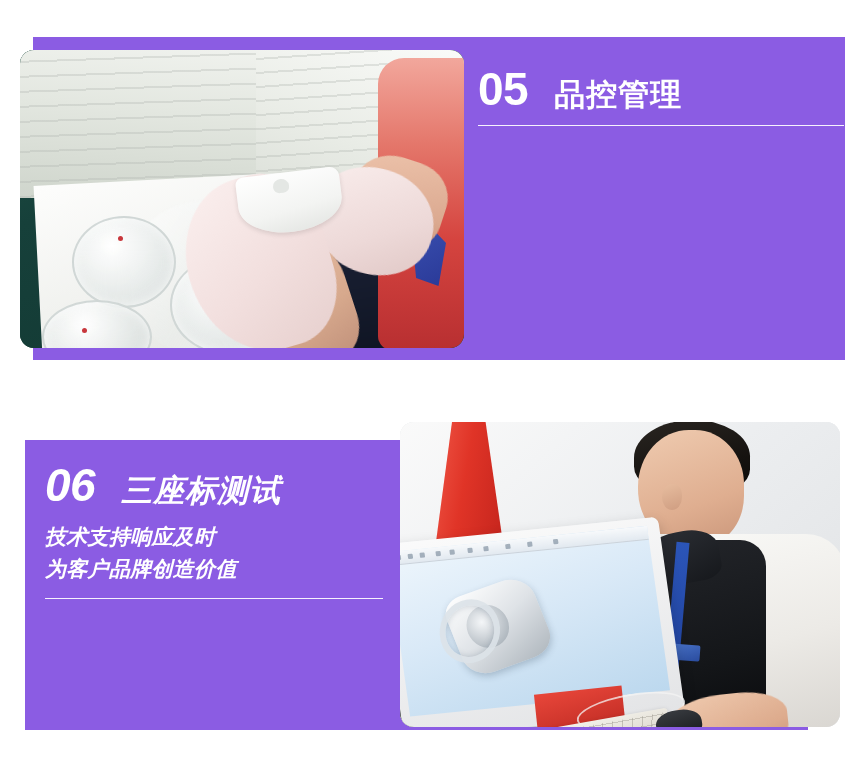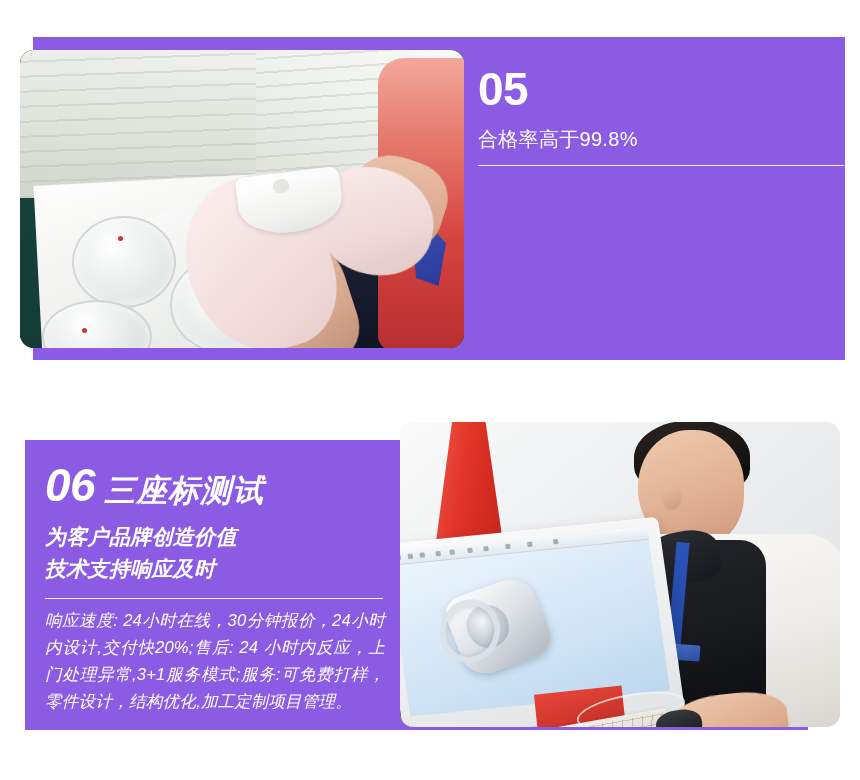--- a/index.html
+++ b/index.html
@@ -46,21 +46,21 @@
     background: #e8e8ea;
   }
   .card06-text {
     position: absolute; left: 45px; top: 62px;
     width: 340px;
     color: #ffffff;
     font-style: italic;
   }
 
   
-  .headrow { display: flex; align-items: baseline; gap: 9px; white-space: nowrap; }
+  .headrow { display: flex; align-items: baseline; gap: 26px; white-space: nowrap; }
   .num {
     font-size: 46px; font-weight: bold; line-height: 1;
     letter-spacing: -0.5px; color: #ffffff;
   }
   .headline {
     font-size: 31px; font-weight: bold; line-height: 1;
     letter-spacing: 1px; color: #ffffff;
   }
   .sub {
     margin-top: 13px;
@@ -354,23 +354,23 @@
         <div class="p5-glove2"></div>
         <div class="p5-arm"></div>
         <div class="p5-glove"></div>
         <div class="p5-part"></div>
       </div>
     </div>
 
     <div class="card05-text">
       <div class="headrow">
         <span class="num">05</span>
+        <span class="headline">品控管理</span>
       </div>
       <div class="sub">
-        <div>合格率高于99.8%</div>
       </div>
       <div class="rule"></div>
     </div>
   </section>
 
   <section class="card06">
     <div class="card06-panel"></div>
 
     <div class="card06-photo">
       <div class="p6">
@@ -416,21 +416,20 @@
 
       </div>
     </div>
 
     <div class="card06-text">
       <div class="headrow">
         <span class="num">06</span>
         <span class="headline">三座标测试</span>
       </div>
       <div class="sub">
+        <div>技术支持响应及时</div>
         <div>为客户品牌创造价值</div>
-        <div>技术支持响应及时</div>
       </div>
       <div class="rule"></div>
-      <p class="body">响应速度: 24小时在线，30分钟报价，24小时内设计,交付快20%;售后: 24 小时内反应，上门处理异常,3+1服务模式;服务:可免费打样，零件设计，结构优化,加工定制项目管理。</p>
     </div>
   </section>
 
 </div>
 
 </body></html>

